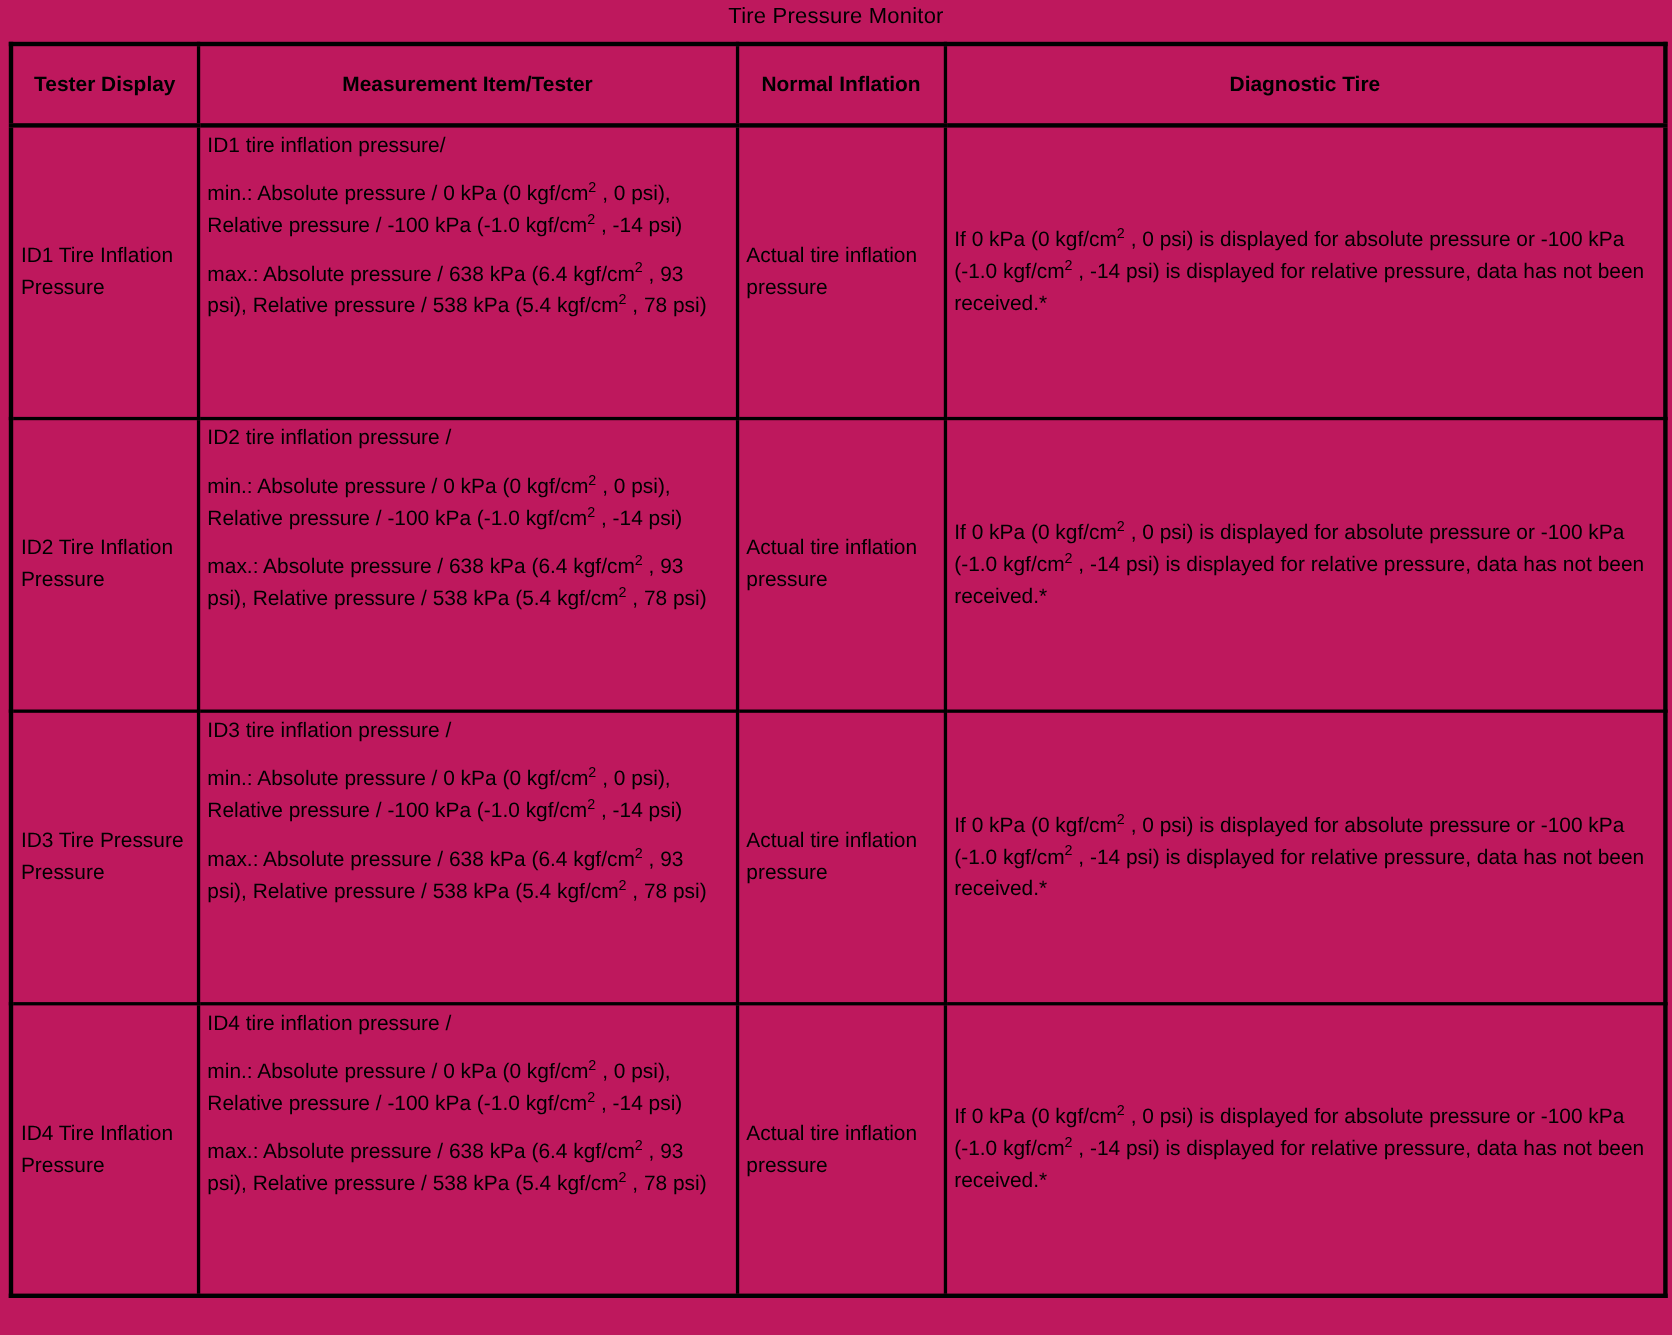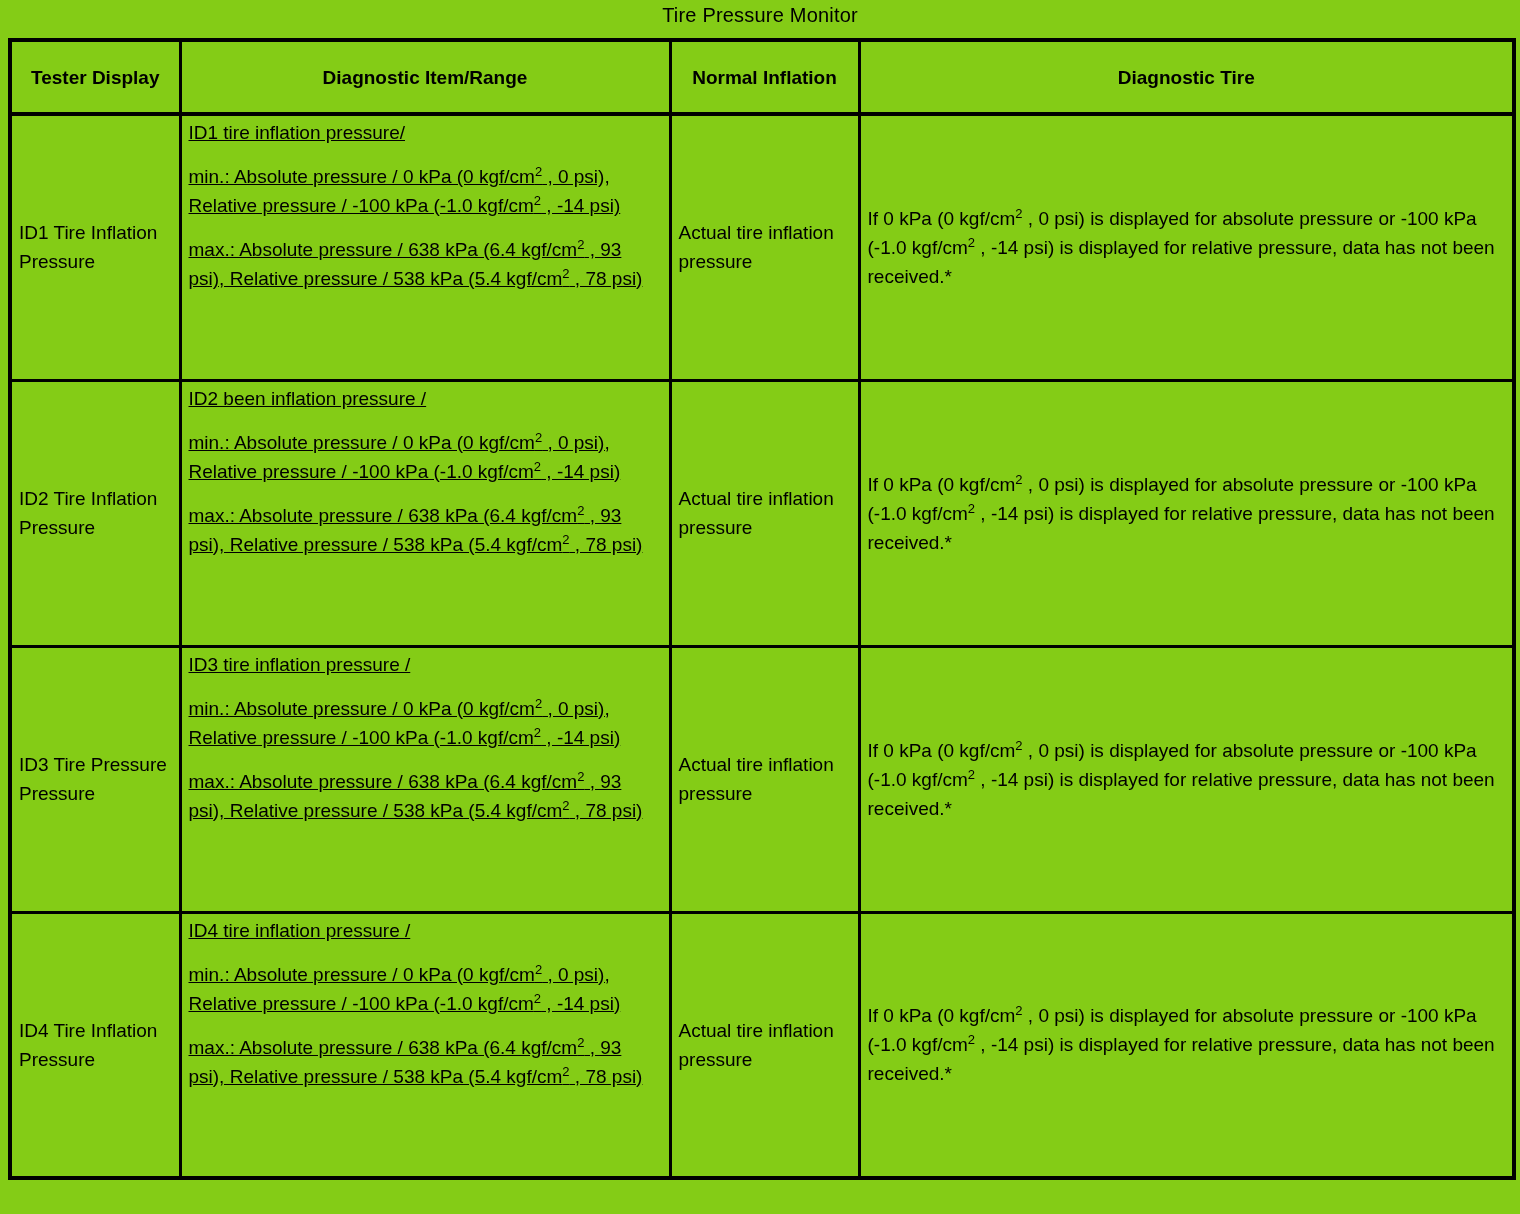--- a/index.html
+++ b/index.html
@@ -6,21 +6,21 @@
     margin: 0;
     padding: 0;
     background: #ffffff;
     color: #000000;
     font-family: "Liberation Sans", sans-serif;
   }
   .page {
     position: relative;
     width: 1520px;
     height: 1214px;
-    background: #84cc16;
+    background: #be185d;
     overflow: hidden;
   }
   .title {
     padding-top: 3px;
     text-align: center;
     font-size: 20px;
     line-height: 24px;
     font-weight: normal;
     letter-spacing: 0.2px;
   }
@@ -46,21 +46,20 @@
   }
   .tpm tbody tr { height: 266px; }
   .tpm tbody td {
     font-size: 19px;
     line-height: 29px;
     padding: 2px 6px 2px 7px;
   }
   td.c-measure {
     vertical-align: top;
     padding-top: 4px;
-    text-decoration: underline;
   }
   td.c-measure .para-gap { margin-top: 15px; }
   td.c-note { padding-right: 20px; }
   sup {
     font-size: 13px;
     line-height: 0;
     vertical-align: super;
   }
 </style>
 </head>
@@ -72,40 +71,40 @@
   <table class="tpm">
     <colgroup>
       <col style="width:170px">
       <col style="width:490px">
       <col style="width:189px">
       <col style="width:655px">
     </colgroup>
     <thead>
       <tr>
         <th>Tester Display</th>
-        <th>Diagnostic Item/Range</th>
+        <th>Measurement Item/Tester</th>
         <th>Normal Inflation</th>
         <th>Diagnostic Tire</th>
       </tr>
     </thead>
     <tbody>
       <tr>
         <td class="c-tester">ID1 Tire Inflation Pressure</td>
         <td class="c-measure">
           <div>ID1 tire inflation pressure/</div>
           <div class="para-gap">min.: Absolute pressure / 0 kPa (0 kgf/cm<sup>2</sup>&nbsp;, 0 psi), Relative pressure / -100 kPa (-1.0 kgf/cm<sup>2</sup>&nbsp;, -14 psi)</div>
           <div class="para-gap">max.: Absolute pressure / 638 kPa (6.4 kgf/cm<sup>2</sup>&nbsp;, 93 psi), Relative pressure / 538 kPa (5.4 kgf/cm<sup>2</sup>&nbsp;, 78 psi)</div>
         </td>
         <td class="c-normal">Actual tire inflation pressure</td>
         <td class="c-note">If 0 kPa (0 kgf/cm<sup>2</sup>&nbsp;, 0 psi) is displayed for absolute pressure or -100 kPa (-1.0 kgf/cm<sup>2</sup>&nbsp;, -14 psi) is displayed for relative pressure, data has not been received.*</td>
       </tr>
       <tr>
         <td class="c-tester">ID2 Tire Inflation Pressure</td>
         <td class="c-measure">
-          <div>ID2 been inflation pressure /</div>
+          <div>ID2 tire inflation pressure /</div>
           <div class="para-gap">min.: Absolute pressure / 0 kPa (0 kgf/cm<sup>2</sup>&nbsp;, 0 psi), Relative pressure / -100 kPa (-1.0 kgf/cm<sup>2</sup>&nbsp;, -14 psi)</div>
           <div class="para-gap">max.: Absolute pressure / 638 kPa (6.4 kgf/cm<sup>2</sup>&nbsp;, 93 psi), Relative pressure / 538 kPa (5.4 kgf/cm<sup>2</sup>&nbsp;, 78 psi)</div>
         </td>
         <td class="c-normal">Actual tire inflation pressure</td>
         <td class="c-note">If 0 kPa (0 kgf/cm<sup>2</sup>&nbsp;, 0 psi) is displayed for absolute pressure or -100 kPa (-1.0 kgf/cm<sup>2</sup>&nbsp;, -14 psi) is displayed for relative pressure, data has not been received.*</td>
       </tr>
       <tr>
         <td class="c-tester">ID3 Tire Pressure Pressure</td>
         <td class="c-measure">
           <div>ID3 tire inflation pressure /</div>

